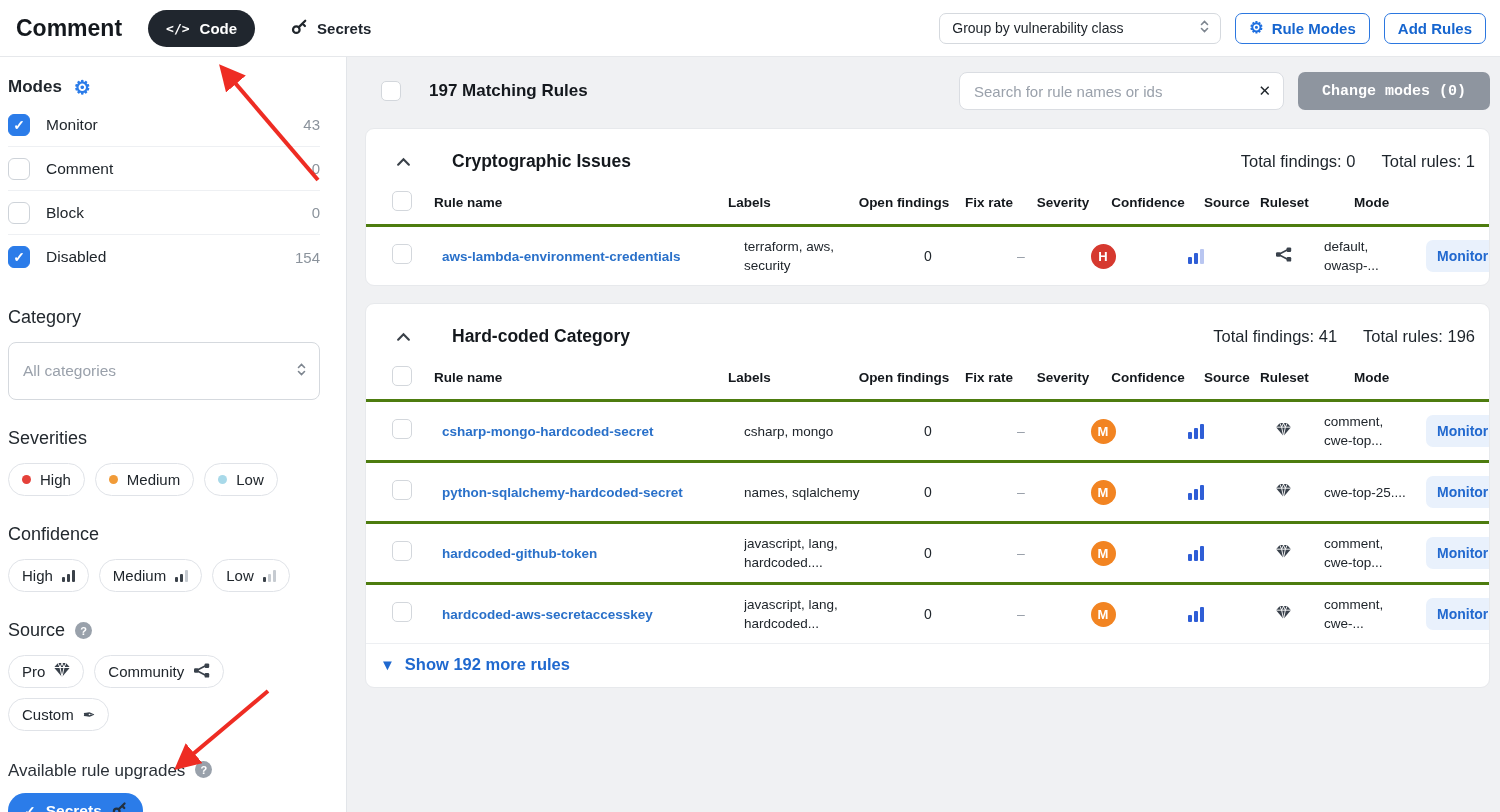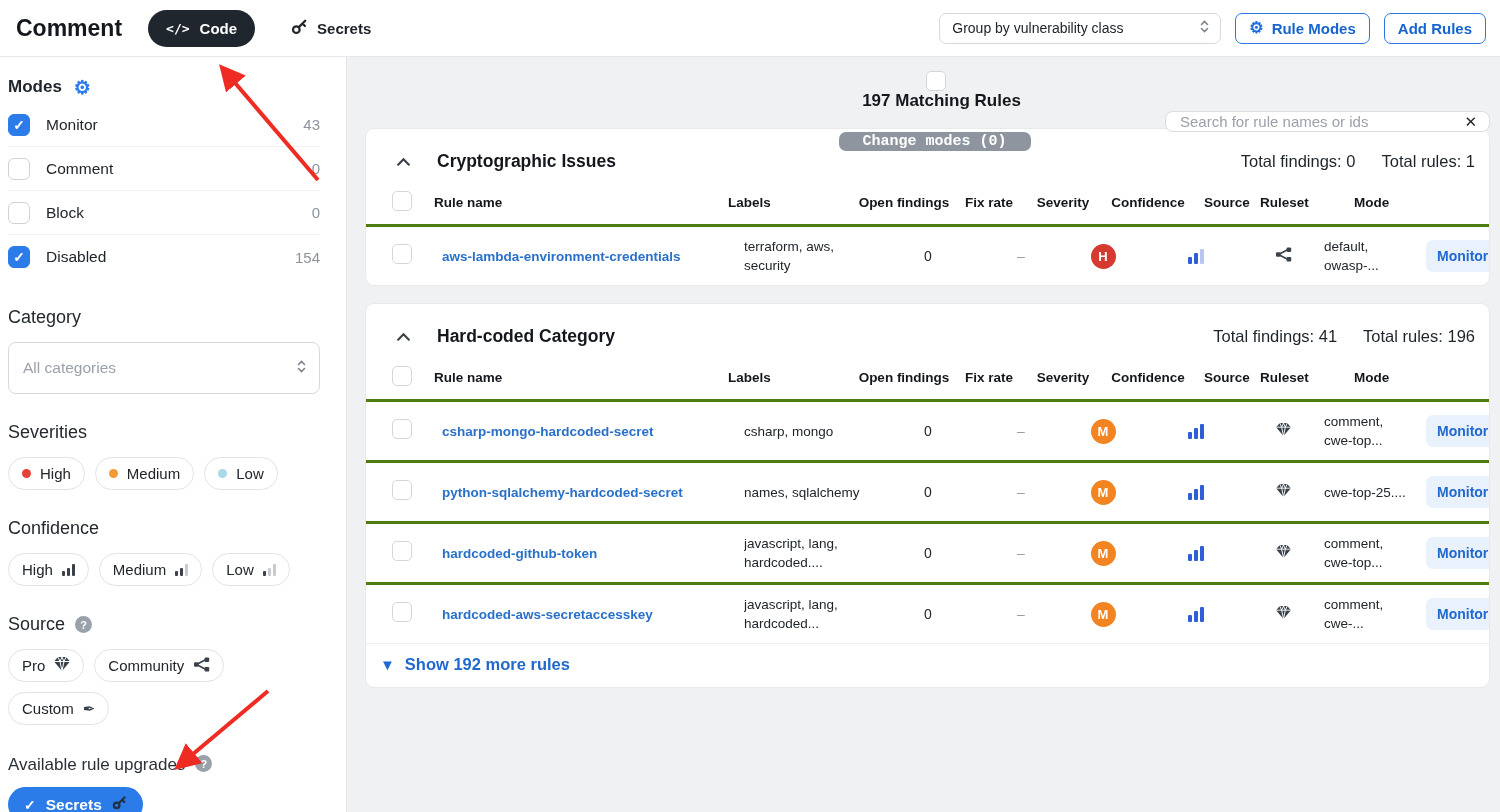--- a/index.html
+++ b/index.html
@@ -39,56 +39,56 @@
   .mode-row { display:flex; align-items:center; gap:16px; height:44px; }
   .mode-row.bordered { border-bottom:1px solid #eef0f3; }
   .cbx { width:22px; height:22px; border-radius:6px; border:1.5px solid #ced3d9; background:#fff;
          display:flex; align-items:center; justify-content:center; flex:none; }
   .cbx .tick { display:none; color:#fff; font-size:14px; font-weight:bold; }
   .cbx[data-checked="true"] { background:#2b7ce9; border-color:#2b7ce9; }
   .cbx[data-checked="true"] .tick { display:block; }
   .mode-label { font-size:15.5px; }
   .mode-count { margin-left:auto; color:#8b939c; font-size:15px; }
   .section-title { font-size:18px; color:#23292f; margin:28px 0 14px 0; display:flex; align-items:center; gap:10px; }
-  .select-box { height:52px; border:1px solid #d5d9de; border-radius:8px; background:#fff;
+  .select-box { height:58px; border:1px solid #d5d9de; border-radius:8px; background:#fff;
                 display:flex; align-items:center; padding:0 12px 0 14px; color:#9aa1ab; font-size:15.5px; }
   .select-box .stepper { margin-left:auto; }
   .chips { display:flex; gap:10px; flex-wrap:wrap; }
   .chip { height:33px; border:1px solid #e0e3e8; border-radius:17px; background:#fff;
           display:flex; align-items:center; gap:9px; padding:0 13px; font-size:15px; color:#20262c; font-family:inherit; }
   .dot { width:9px; height:9px; border-radius:50%; flex:none; }
   .cbars { display:flex; align-items:flex-end; gap:2px; height:12px; }
   .cbars i { width:3px; border-radius:1px; background:#3a4149; display:block; }
   .cbars i:nth-child(1){ height:5px; } .cbars i:nth-child(2){ height:8px; } .cbars i:nth-child(3){ height:12px; }
   .cbars[data-level="medium"] i:nth-child(3){ background:#c6cbd1; }
   .cbars[data-level="low"] i:nth-child(2), .cbars[data-level="low"] i:nth-child(3){ background:#c6cbd1; }
   .help { width:17px; height:17px; border-radius:50%; background:#99a1ab; color:#fff; font-size:11px; font-weight:bold;
           display:inline-flex; align-items:center; justify-content:center; flex:none; }
   .upgrades-title { font-size:17px; color:#2b3138; margin:30px 0 12px 0; display:flex; align-items:flex-start; gap:10px; }
   .secrets-btn { height:35px; border-radius:18px; background:#2b7ce9; color:#fff; border:none;
                  font-weight:bold; font-size:15.5px; display:inline-flex; align-items:center; gap:10px;
                  padding:0 16px; font-family:inherit; }
   .secrets-btn .tickw { font-size:14px; font-weight:bold; }
 
   
-  .main-head { display:flex; align-items:center; height:40px;flex-direction:column; }
+  .main-head { display:flex; align-items:center; height:40px; }
   .tcbx { width:20px; height:20px; border-radius:5px; border:1.5px solid #d3d7dc; background:#fff; flex:none; }
   .main-title { font-size:17px; font-weight:bold; margin-left:28px; color:#14181d; }
   .search { margin-left:auto; width:325px; height:38px; background:#fff; border:1px solid #dadde2; border-radius:8px;
             display:flex; align-items:center; padding:0 12px; }
   .search input { border:none; outline:none; flex:1; font-size:15px; color:#20262c; font-family:inherit; background:transparent; }
   .search input::placeholder { color:#9aa1ab; }
   .search .clear { color:#20262c; font-size:15px; background:none; border:none; padding:0 0 0 8px; }
   .change-modes { margin-left:14px; width:192px; height:38px; background:#8e959f; color:#fff; font-weight:bold;
                   font-size:15px; border:none; border-radius:7px; font-family:Liberation Mono, monospace; }
 
   .card { background:#fff; border:1px solid #e7e9ec; border-radius:9px; margin-top:17px; overflow:hidden; }
   .group-head { display:flex; align-items:center; padding:22px 14px 8px 30px; }
   .collapse-btn { background:none; border:none; padding:0; display:flex; }
-  .group-title { font-size:17.5px; font-weight:bold; margin-left:26px; color:#14181d; }
+  .group-title { font-size:17.5px; font-weight:bold; margin-left:41px; color:#14181d; }
   .totals { margin-left:auto; display:flex; gap:26px; font-size:16.5px; color:#1d242b; }
 
   .thead, .trow { display:grid; grid-template-columns:56px 294px 126px 100px 70px 78px 92px 66px 94px 1fr;
                   align-items:center; padding:0 10px 0 12px; }
   .thead { height:44px; font-size:13.5px; font-weight:bold; color:#14181d; }
   .thead .c, .trow .c { text-align:center; }
   .trow { border-top:3px solid #4d7c0f; min-height:61px;gap:8px; }
   .rule-link { color:#2970c9; font-weight:bold; font-size:13.5px; text-decoration:none; }
   .labels-cell, .ruleset-cell { font-size:13.5px; line-height:19px; max-height:38px; overflow:hidden; padding-right:10px; }
   .num { font-size:14px; }

